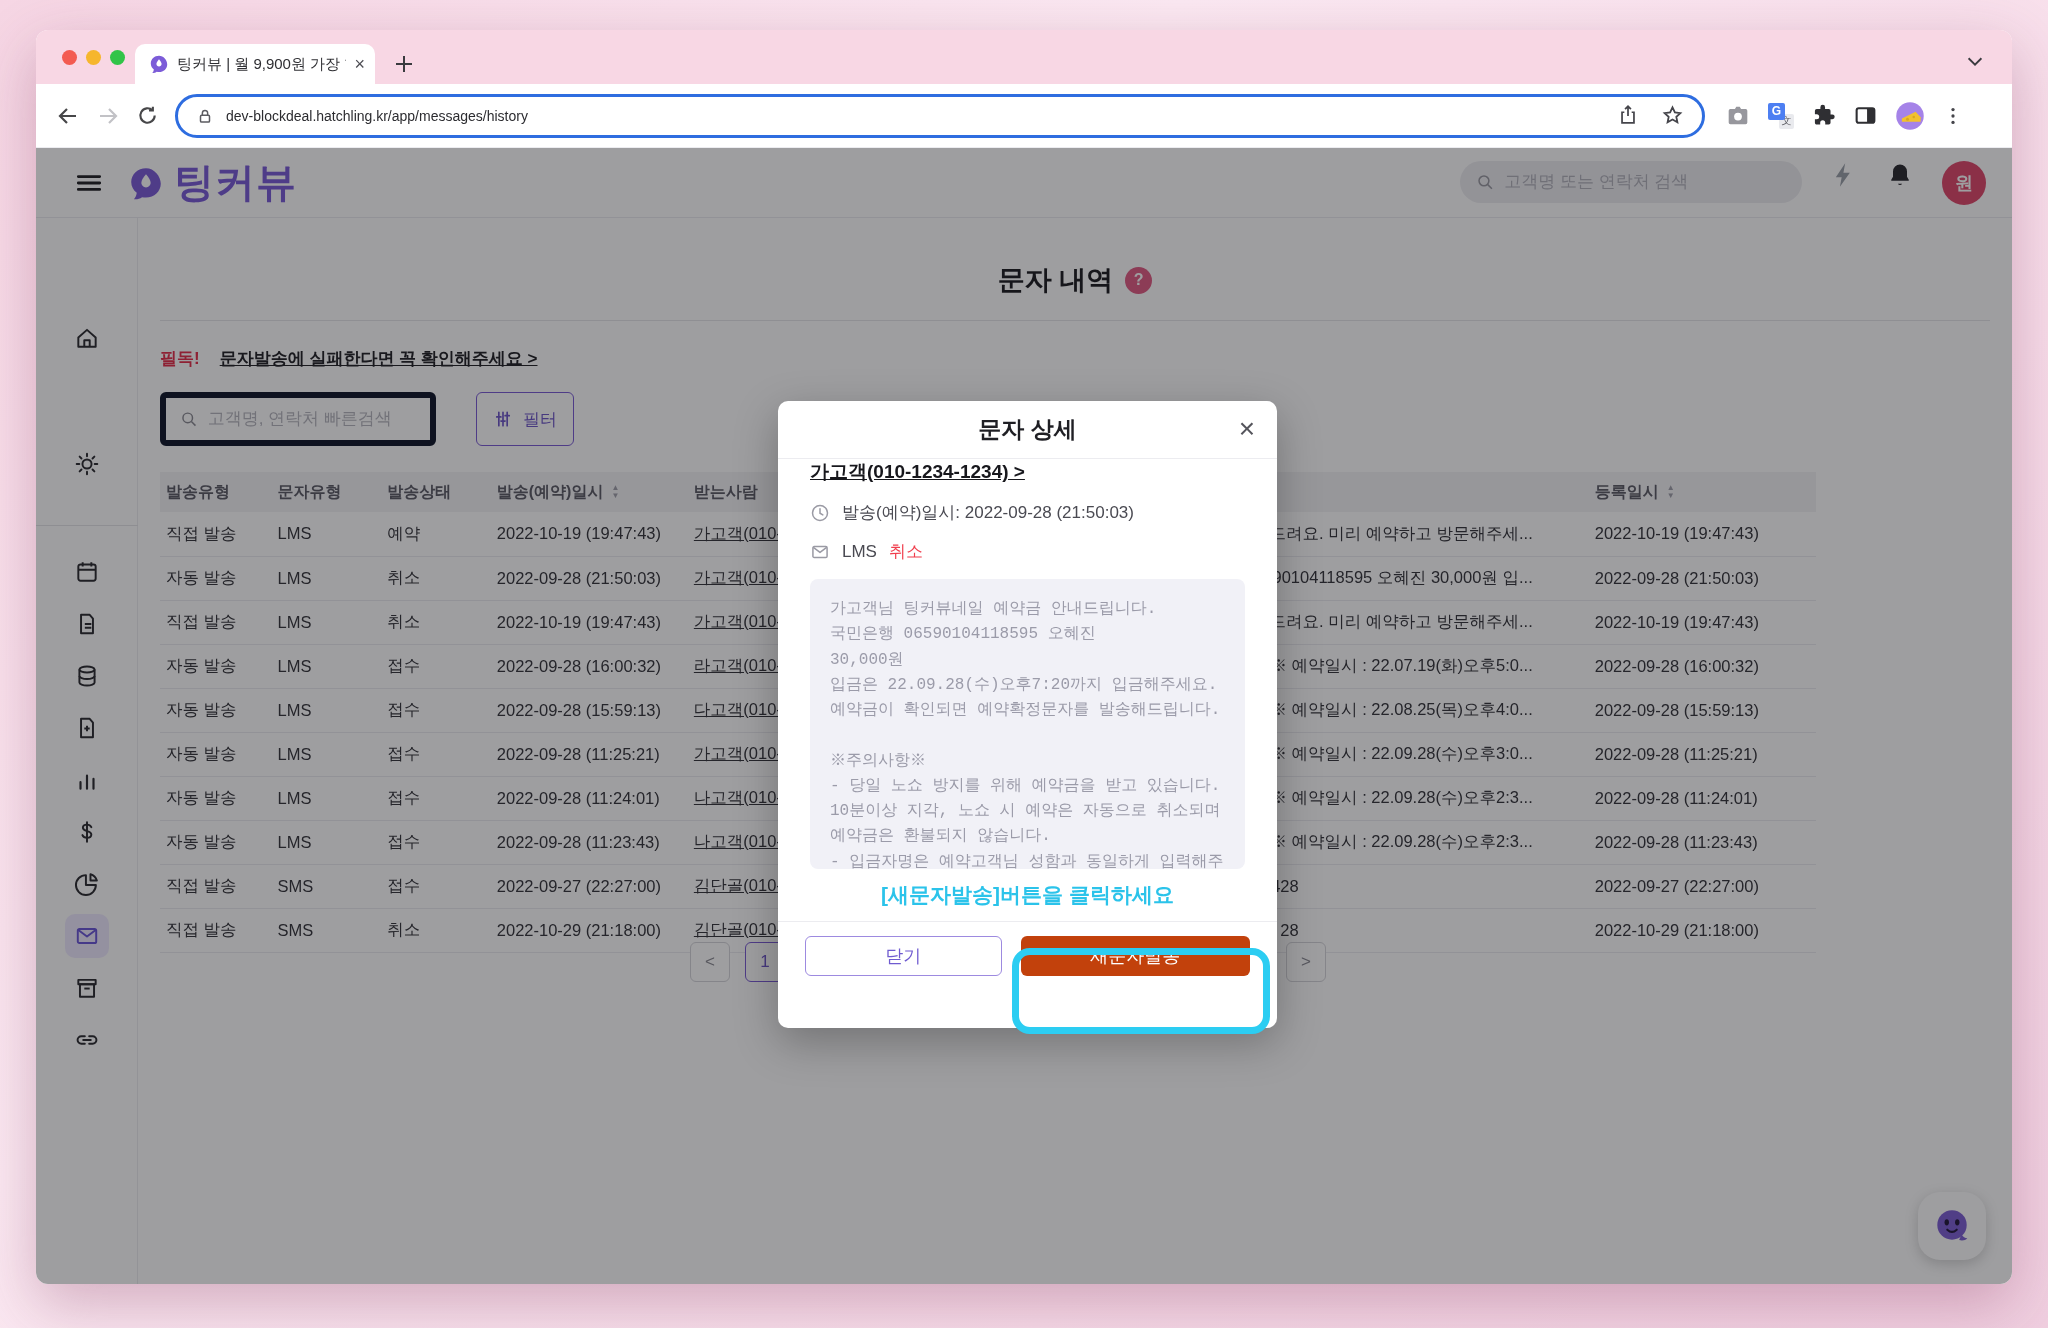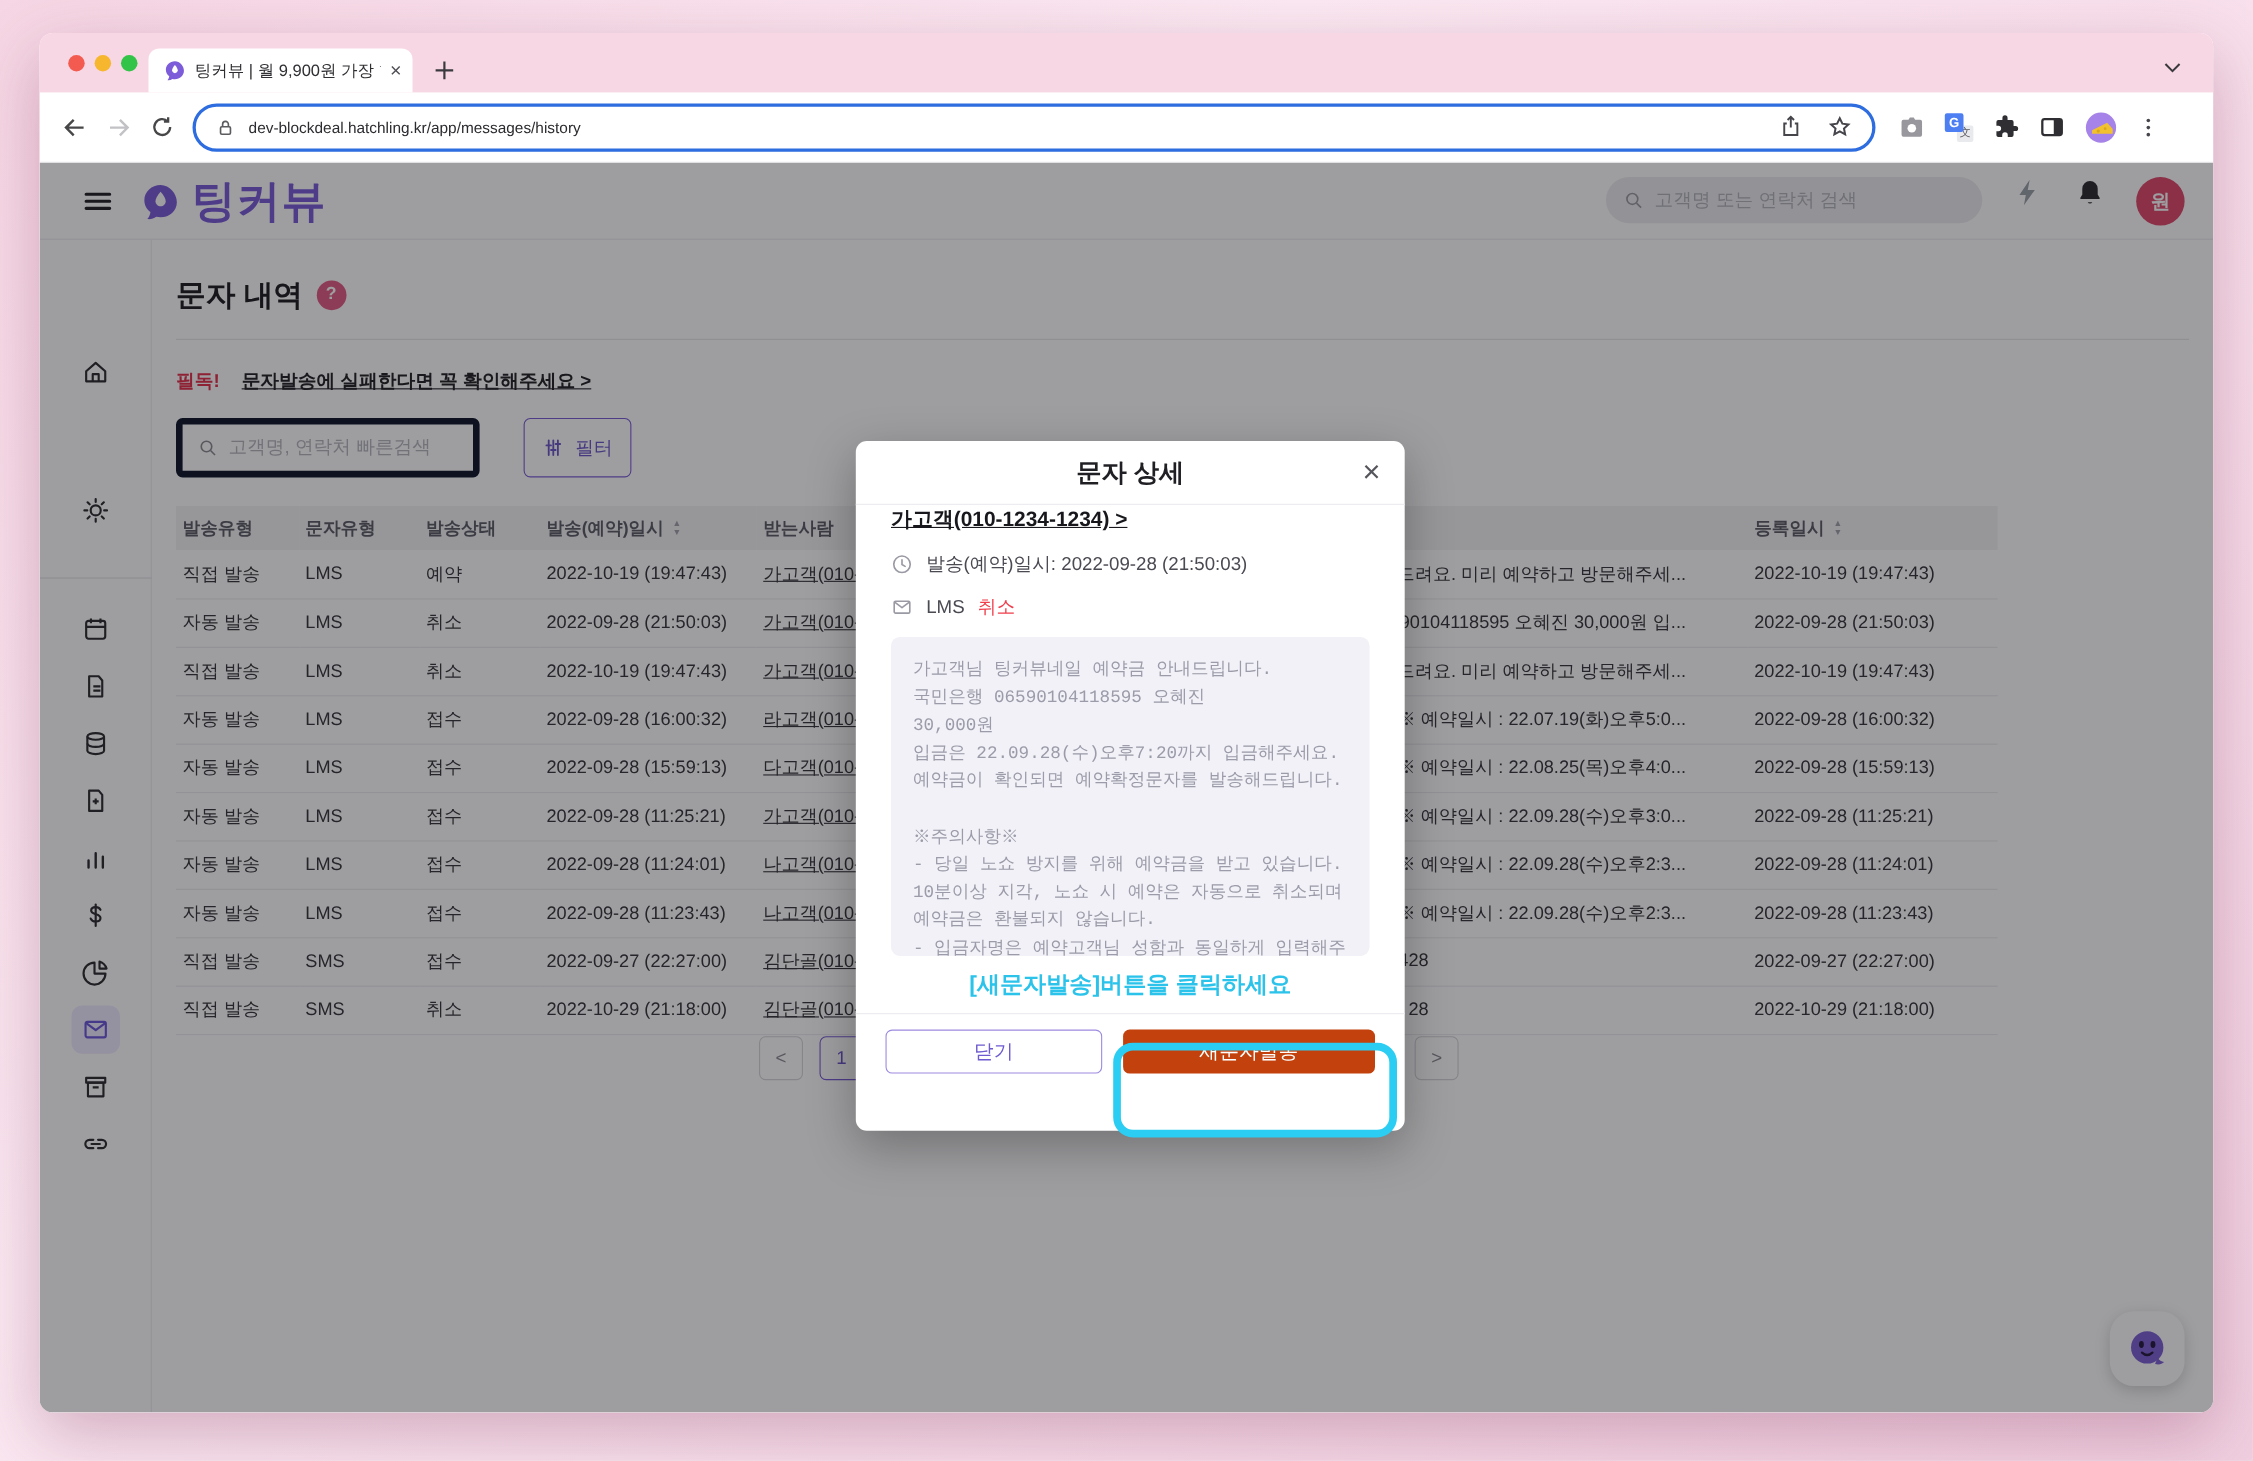--- a/index.html
+++ b/index.html
@@ -85,21 +85,21 @@
     align-items:center; padding-top:98px; flex-shrink:0;
   }
   .side-ic { width:44px; height:44px; display:flex; align-items:center; justify-content:center;
     color:#2c2c31; border-radius:10px; margin-top:8px; }
   .side-ic.first { margin-top:0; }
   .side-ic.gear { margin-top:82px; }
   .side-divider { width:102px; height:1px; background:#e4e4e8; margin-top:39px; margin-bottom:24px; }
   .side-ic.active { color:#6b57d9; background:#efeaff; }
 
   .main { flex:1; padding:0 22px; position:relative; }
-  .title-row { margin-top:32px; display:flex; align-items:center; gap:12px; }
+  .title-row { margin-top:44px; display:flex; align-items:center; gap:12px;justify-content:center; }
   .page-title { font-size:27px; font-weight:bold; color:#1d1d22; }
   .q-badge { width:27px; height:27px; border-radius:50%; background:#e25c84; color:#fff;
     display:flex; align-items:center; justify-content:center; font-size:16px; font-weight:bold; }
   .q-badge::before { content:"?"; }
   .title-hr { border:0; height:1px; background:#e6e6ea; margin-top:22px; }
   .notice { margin-top:26px; display:flex; align-items:center; gap:20px; }
   .notice-badge { color:#e5304c; font-size:17px; font-weight:bold; }
   .notice-link { color:#222227; font-size:17px; font-weight:bold; text-decoration:underline; }
   .controls { margin-top:22px; display:flex; align-items:center; gap:40px; }
   .quick-search { width:276px; height:54px; border:6px solid #0f172a; border-radius:6px;

